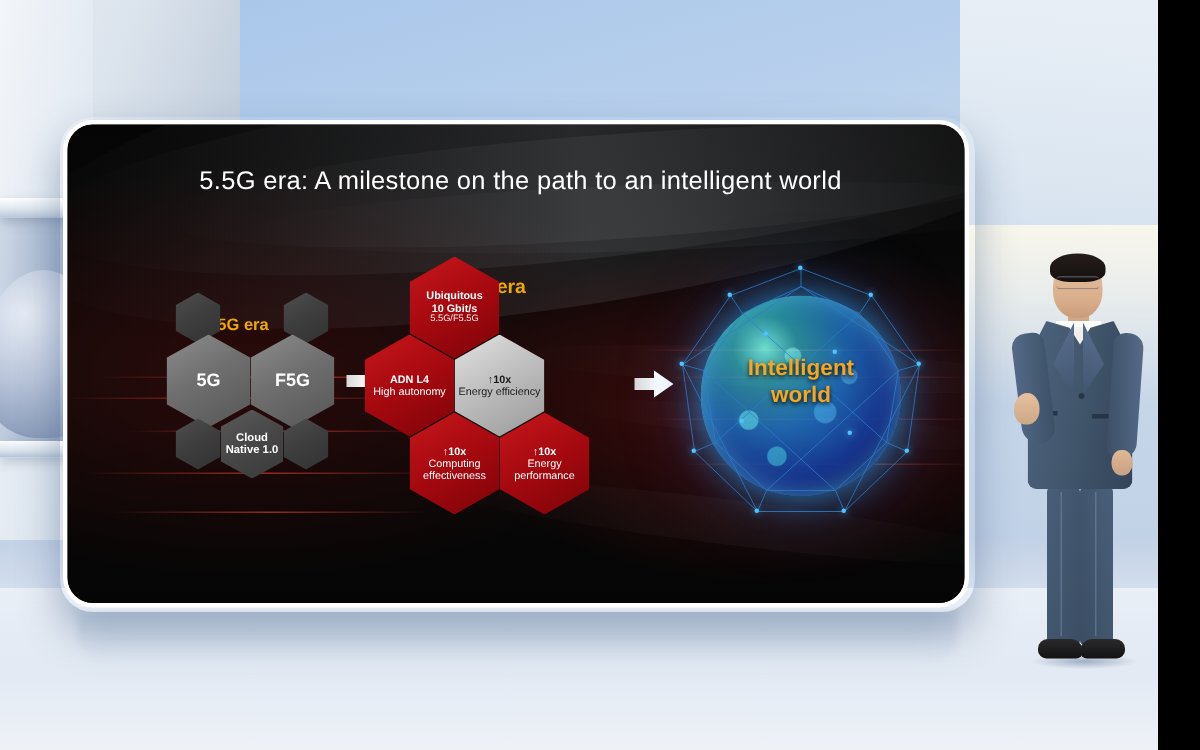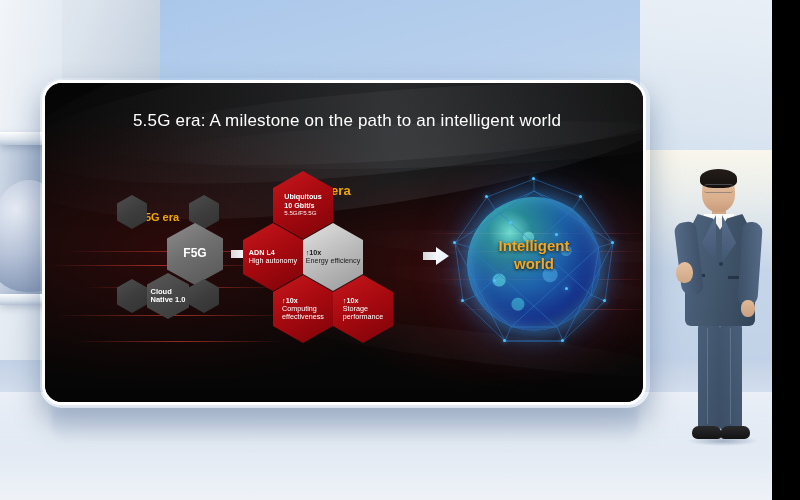--- a/index.html
+++ b/index.html
@@ -56,21 +56,21 @@
       background:linear-gradient(90deg,rgba(255,40,40,0),rgba(255,70,55,.55),rgba(255,40,40,0));}
 
   .slide-title{position:absolute;left:0;top:28px;width:604px;text-align:center;color:#fff;
       font-size:17px;letter-spacing:.2px;}
 
   .era-label{position:absolute;color:#f0a800;font-weight:bold;font-size:11px;text-align:center;margin-top:36px;}
   #lbl5g{left:62px;top:92px;width:110px;}
   #lbl55g{left:200px;top:64px;width:160px;font-size:13px;}
 
   
-  .hex{position:absolute;display:flex;align-items:center;justify-content:center;
+  .hex{position:absolute;display:flex;align-items:center;justify-content:center;text-align:center;
        clip-path:polygon(50% 0%,100% 25%,100% 75%,50% 100%,0% 75%,0% 25%);
        color:#fff;line-height:1.12;box-sizing:border-box;}
   .hex.gray{background:linear-gradient(150deg,#8d8d8d 0%,#6f6f6f 45%,#565656 100%);}
   .hex.graysm{background:linear-gradient(150deg,#5a5a5a 0%,#474747 50%,#3a3a3a 100%);}
   .hex.grayblank{background:linear-gradient(150deg,#4e4e4e 0%,#3d3d3d 50%,#323232 100%);}
   .hex.red{background:linear-gradient(150deg,#c6171c 0%,#a5090f 50%,#7d0308 100%);}
   .hex.silver{background:linear-gradient(150deg,#e2e2e2 0%,#bdbdbd 48%,#9a9a9a 100%);color:#1a1a1a;}
 
   .hline1{font-weight:bold;}
   .hsub{font-size:.86em;opacity:.95;}
@@ -196,20 +196,23 @@
       <div class="redline" style="left:410px;top:226px;width:194px;"></div>
     </div>
 
     <div class="slide-title">5.5G era: A milestone on the path to an intelligent world</div>
 
     <div class="era-label" id="lbl5g">5G era</div>
 
     <div class="hex grayblank" style="left:72px;top:112px;width:30px;height:34px;"></div>
     <div class="hex grayblank" style="left:144px;top:112px;width:30px;height:34px;"></div>
 
+    <div class="hex gray" style="left:66px;top:140px;width:56px;height:62px;font-size:12px;">
+      <div class="hline1">5G</div>
+    </div>
     <div class="hex gray" style="left:122px;top:140px;width:56px;height:62px;font-size:12px;">
       <div class="hline1">F5G</div>
     </div>
 
     <div class="hex grayblank" style="left:72px;top:196px;width:30px;height:34px;"></div>
     <div class="hex graysm" style="left:102px;top:190px;width:42px;height:46px;font-size:7.5px;font-weight:bold;">
       <div>
         <div>Cloud</div>
         <div>Native 1.0</div>
       </div>
@@ -251,21 +254,21 @@
       <div>
         <div class="hline1">↑10x</div>
         <div>Computing</div>
         <div>effectiveness</div>
       </div>
     </div>
 
     <div class="hex red" style="left:288px;top:192px;width:60px;height:68px;font-size:7.2px;">
       <div>
         <div class="hline1">↑10x</div>
-        <div>Storage</div>
+        <div>Energy</div>
         <div>performance</div>
       </div>
     </div>
 
     <div class="arrow" style="left:378px;top:164px;">
       <div class="shaft"></div>
         <div class="head"></div>
     </div>
 
     <div class="globe-wrap">

